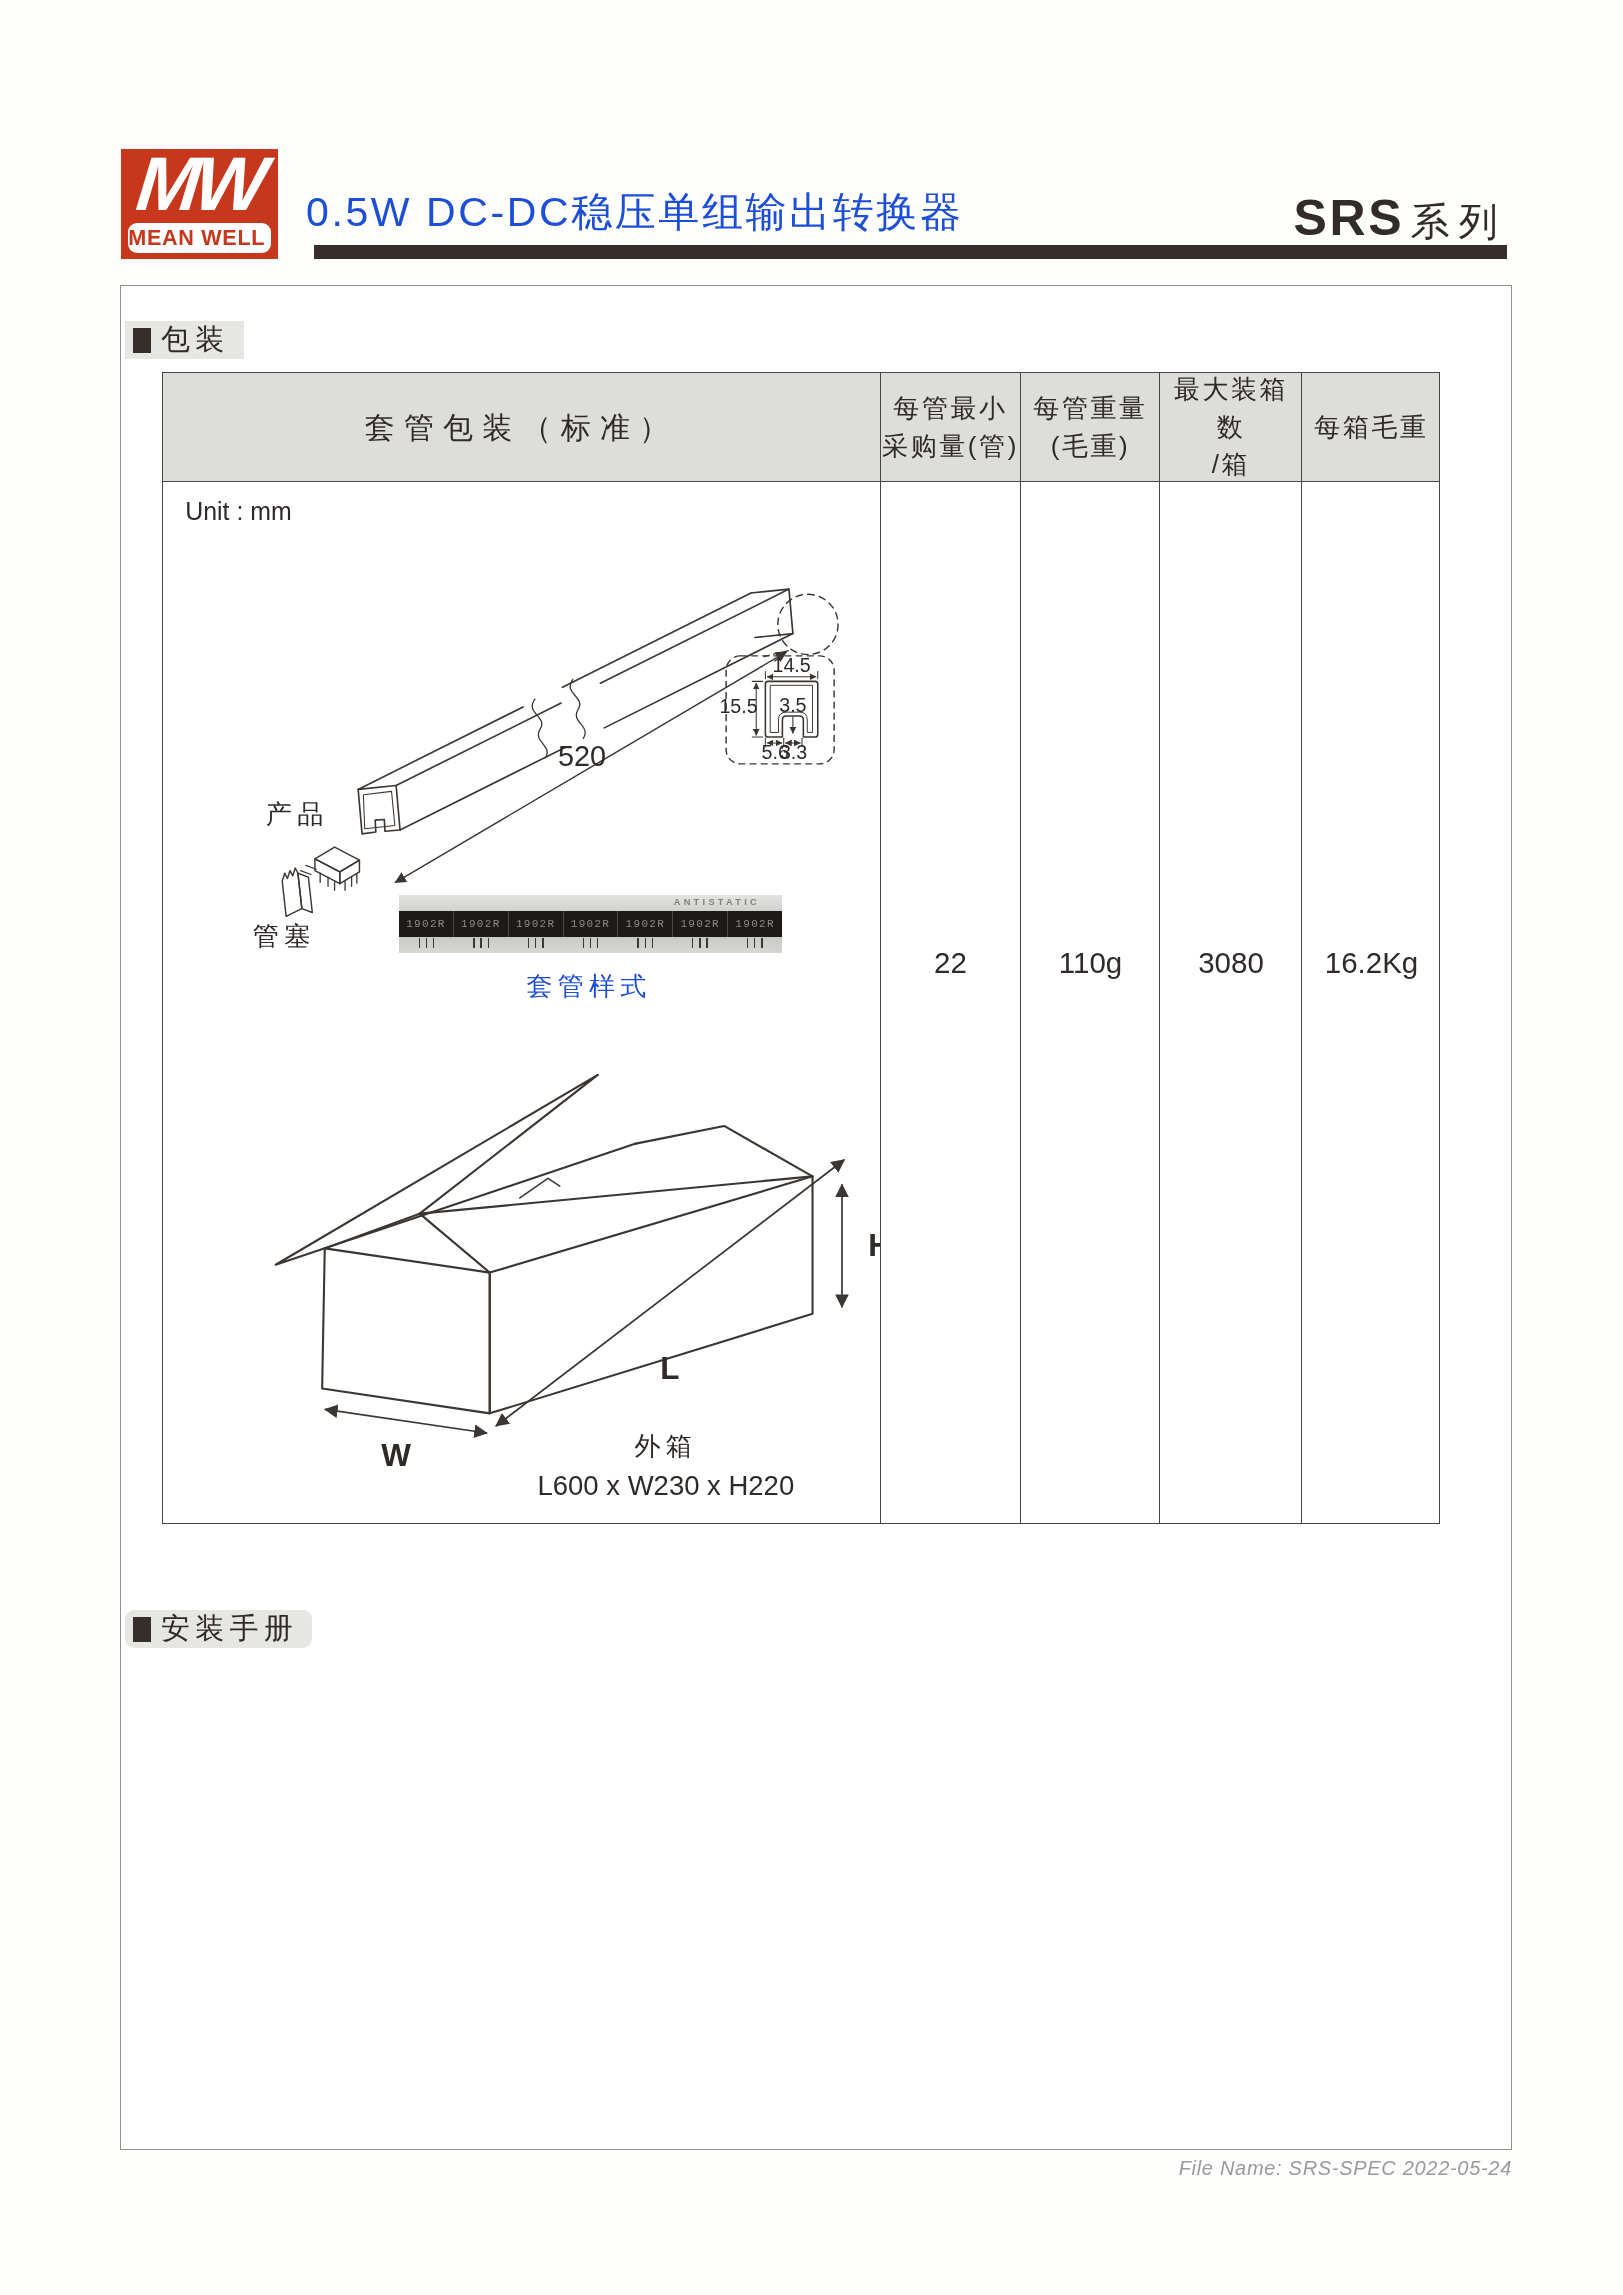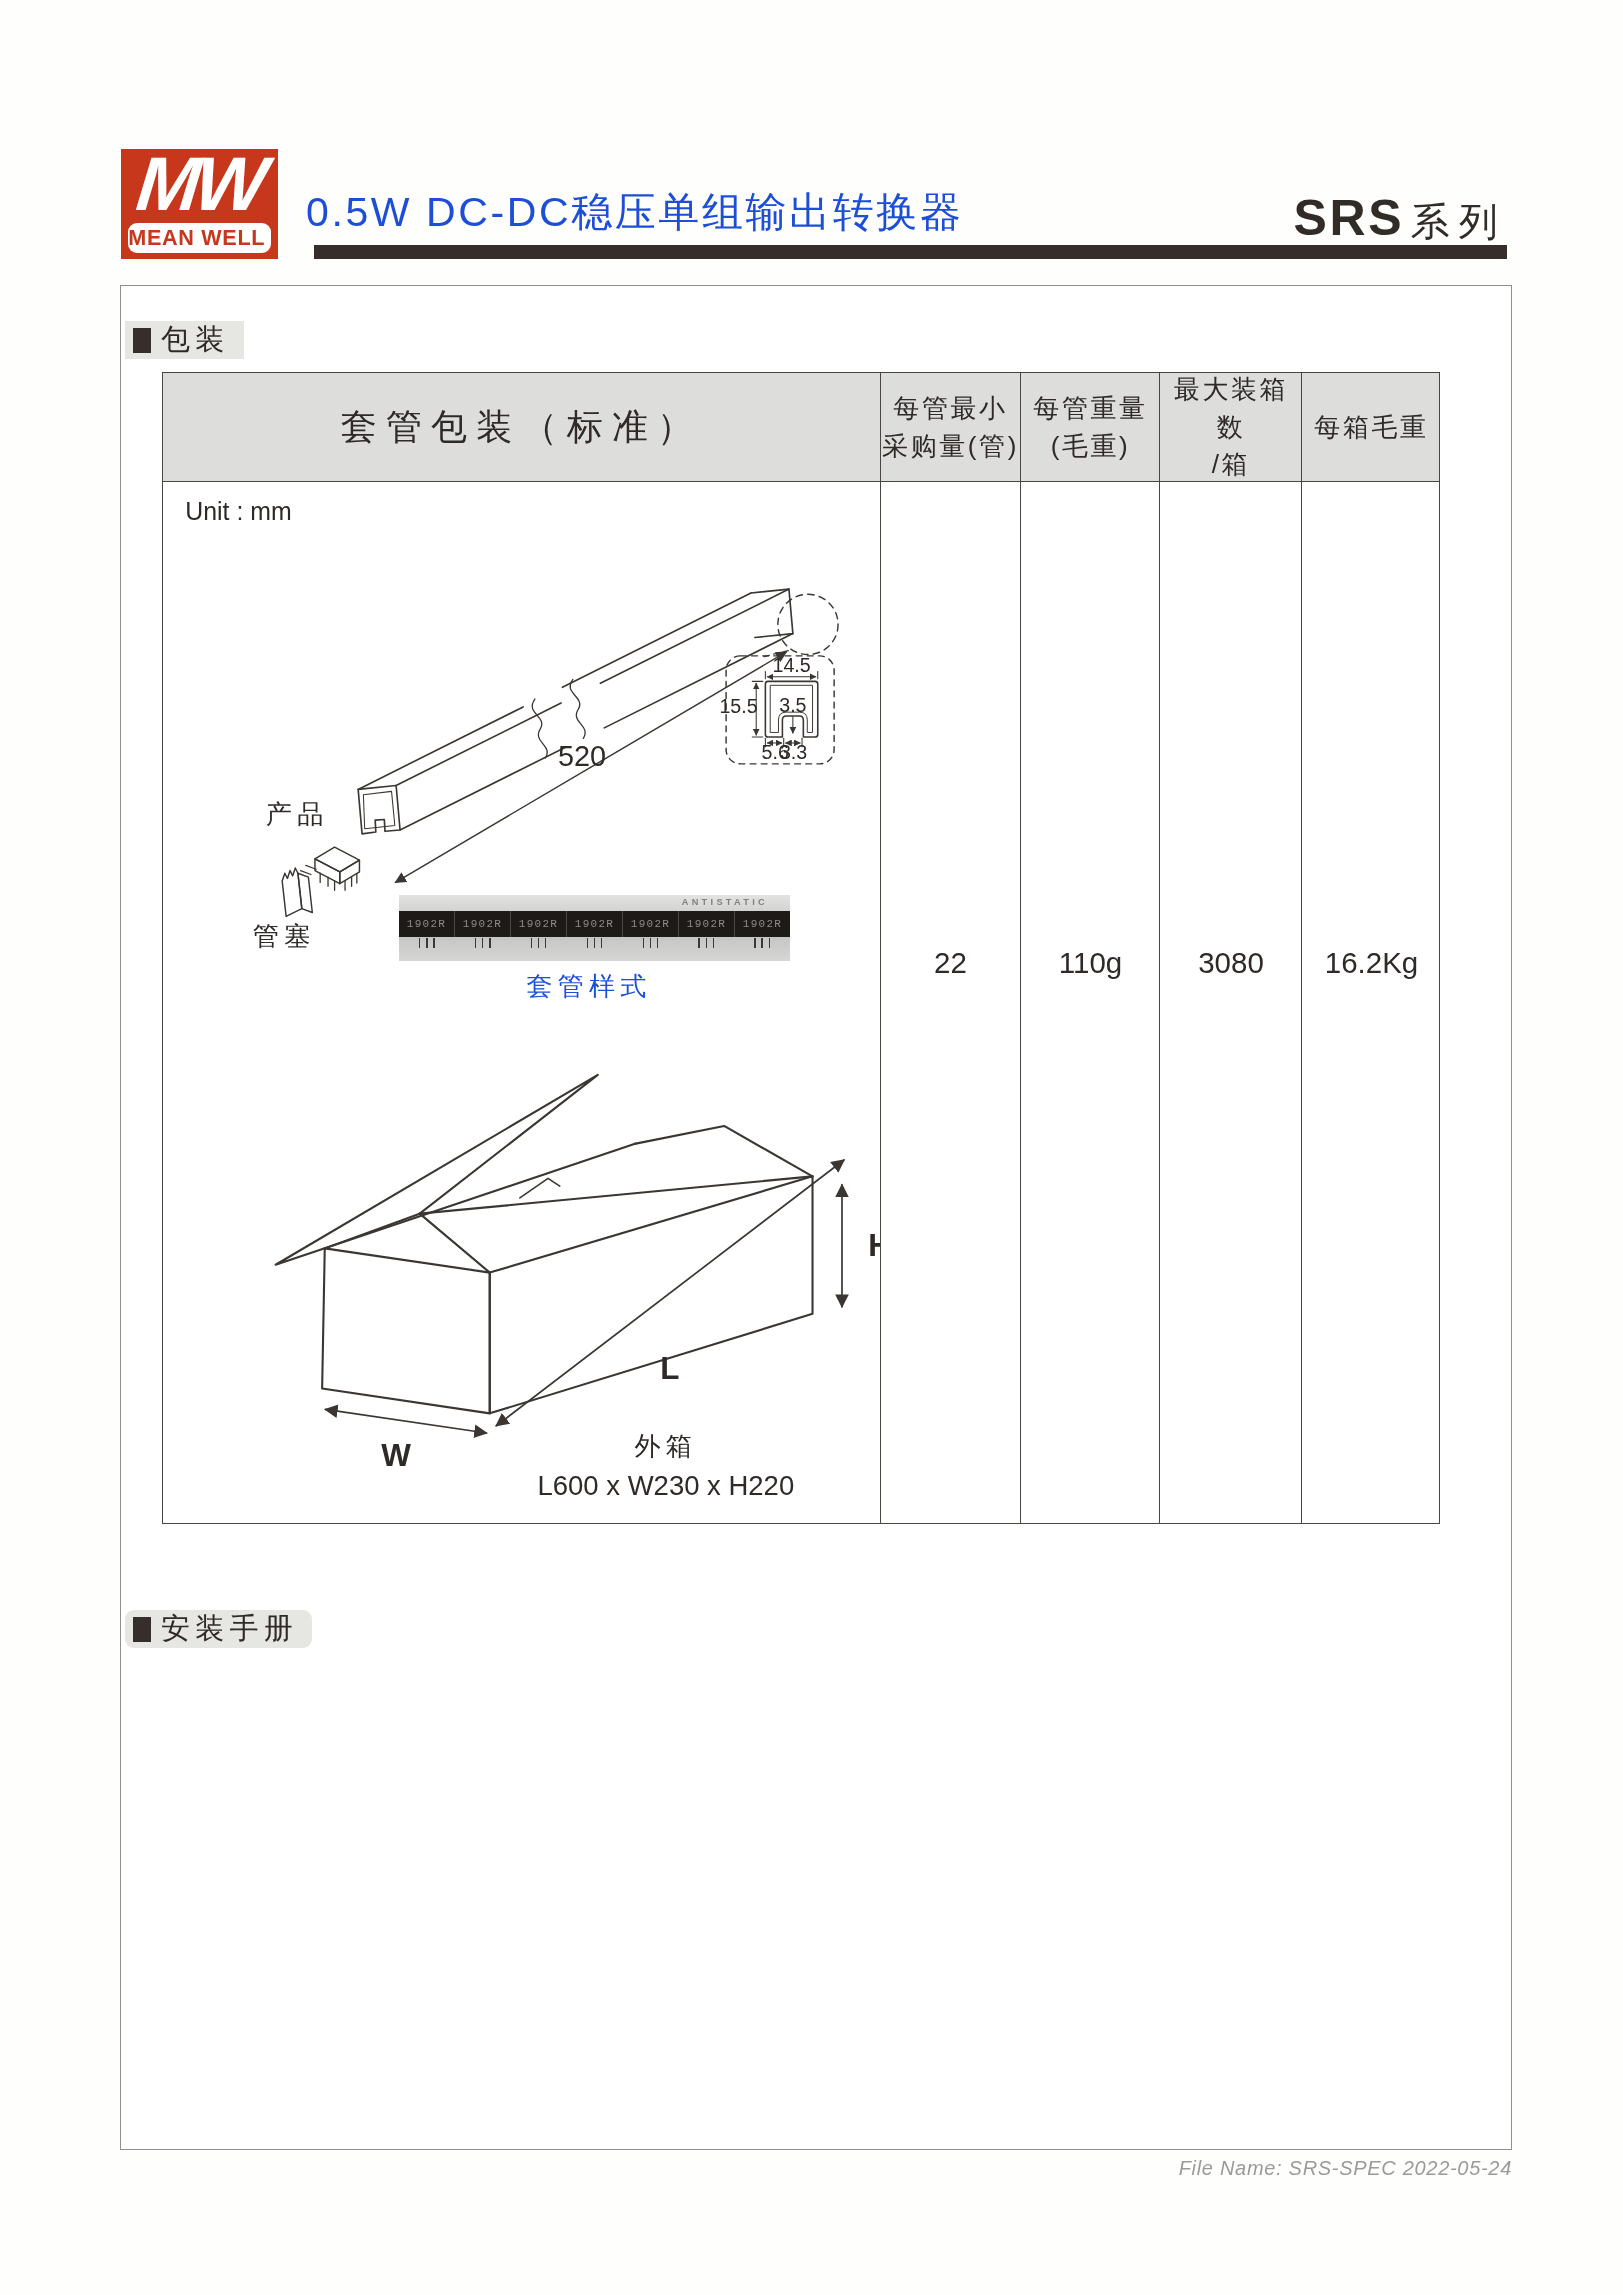--- a/index.html
+++ b/index.html
@@ -28,30 +28,30 @@
   .sec-label{height:38px;background:#e6e6e3;display:inline-flex;align-items:center;padding:0 14.4px 0 7.9px;}
   .sec-label .bullet{width:17.7px;height:25px;background:#362e2a;margin-right:10.5px;flex:0 0 auto;}
   .sec-label .txt{font-size:29px;letter-spacing:5.2px;color:#2f2a28;white-space:nowrap;}
 
   
   .pkg-table{left:162px;top:372px;width:1278px;height:1152px;border:1.3px solid #4a4541;box-sizing:border-box;background:#ffffff;}
   .pkg-head{position:absolute;left:0;top:0;right:0;height:109px;background:#dddddb;border-bottom:1.3px solid #4a4541;box-sizing:border-box;}
   .vrule{position:absolute;top:0;width:1.3px;height:100%;background:#4a4541;}
   .hcell{position:absolute;top:0;height:109px;display:flex;flex-direction:column;align-items:center;justify-content:center;
          font-size:26px;line-height:1.45;letter-spacing:2.6px;color:#2f2a28;text-align:center;}
-  .hcell.first{font-size:36px;letter-spacing:9.2px;}
+  .hcell.first{font-size:30px;letter-spacing:9.2px;}
   .vcell{position:absolute;top:571px;height:37px;line-height:37px;text-align:center;font-size:29.5px;color:#2f2a28;}
 
   
   svg text{fill:#2f2a28;}
   .draw-svg{left:163px;top:483px;}
 
   
-  .tube-photo{left:399px;top:895px;width:383px;height:66px;
-              background:linear-gradient(#e3e3e1 0%,#cfcfcd 30%,#c4c4c2 60%,#d6d6d4 100%);overflow:hidden;padding-left:8px;}
+  .tube-photo{left:399px;top:895px;width:383px;height:58px;
+              background:linear-gradient(#e3e3e1 0%,#cfcfcd 30%,#c4c4c2 60%,#d6d6d4 100%);overflow:hidden;}
   .anti{position:absolute;top:2px;right:22px;font-size:9.2px;letter-spacing:3.3px;color:#72706d;
         opacity:.85;filter:blur(0.4px);font-weight:bold;}
   .band{position:absolute;left:0;right:0;top:15.7px;height:26px;background:#1d1a18;display:flex;}
   .seg{flex:1;display:flex;align-items:center;justify-content:center;border-right:1.3px solid #4c4742;}
   .seg:last-child{border-right:none;}
   .seg span{font-size:11px;color:#8f8b85;letter-spacing:1.3px;font-family:"Liberation Mono","DejaVu Sans Mono",monospace;}
   .pins{position:absolute;left:0;right:0;top:43px;height:10.5px;display:flex;}
   .ping{flex:1;display:flex;justify-content:center;gap:5.9px;}
   .ping i{width:1.3px;height:9.8px;background:#3c3835;display:block;}
   .strip-caption{left:491px;top:969px;width:196px;text-align:center;font-size:26px;letter-spacing:5.2px;color:#1d4ed8;}

